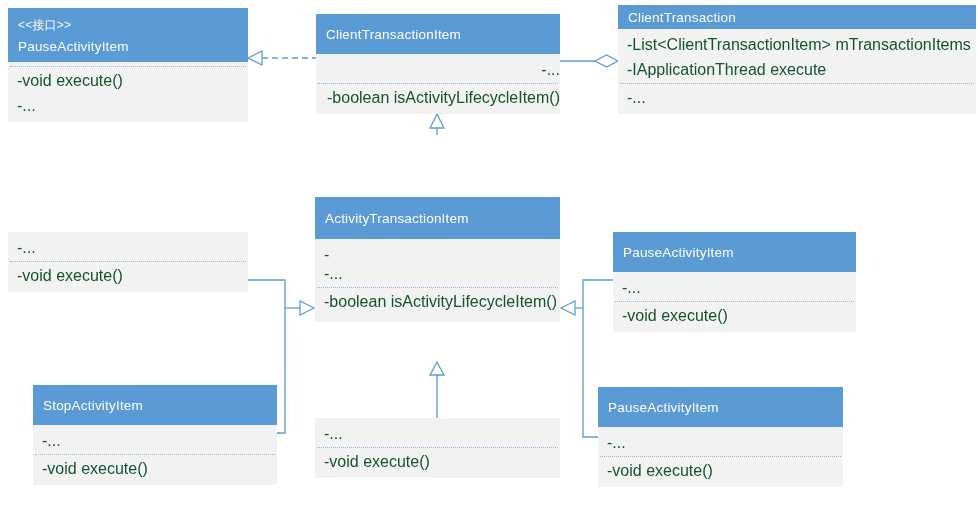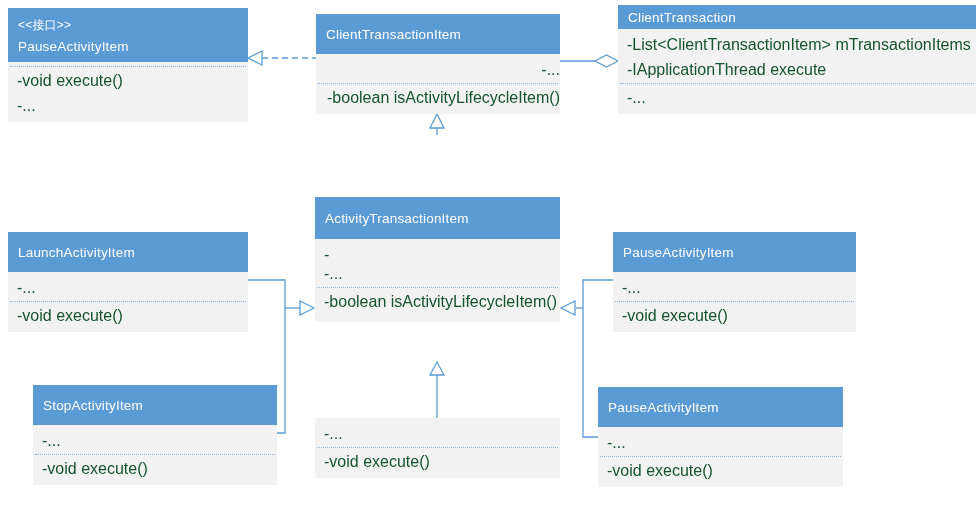--- a/index.html
+++ b/index.html
@@ -127,23 +127,20 @@
 
   <div class="box" id="b-ali">
     <div class="body">
       <div class="row">-...</div>
       <div class="divider"></div>
       <div class="row">-boolean isActivityLifecycleItem()</div>
     </div>
   </div>
 
   <div class="box" id="b-launch">
-    <div class="hdr">
-      <span class="nm">LaunchActivityItem</span>
-    </div>
     <div class="body">
       <div class="row">-...</div>
       <div class="divider"></div>
       <div class="row">-void execute()</div>
     </div>
   </div>
 
   <div class="box" id="b-start">
     <div class="hdr">
       <span class="nm">StopActivityItem</span>

